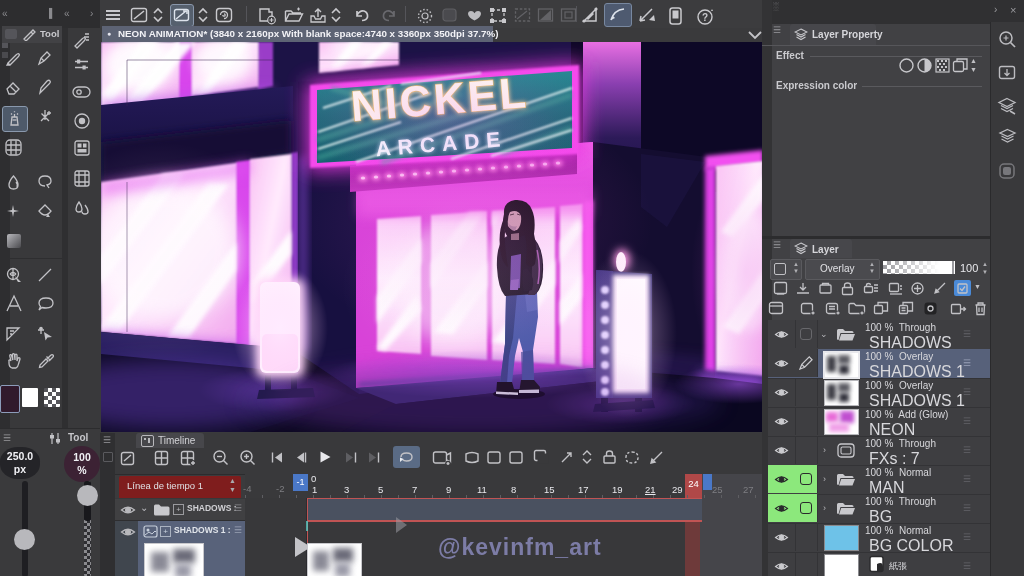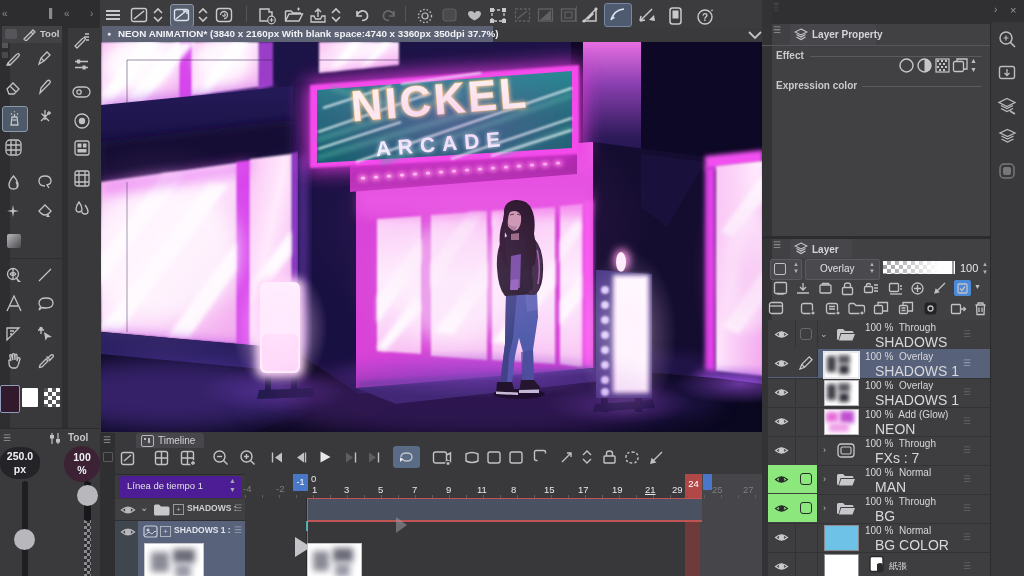--- a/index.html
+++ b/index.html
@@ -708,21 +708,21 @@
       </svg>
   <svg class="tl" style="left:524px;top:17px;" width="16" height="15">
         <path d="M8 2 Q14 2 14 7.5 Q14 13 8 13 Q2 13 2 7.5 Q2 2 8 2 Z" stroke-dasharray="2.5 2"></path>
       </svg>
   <svg class="tl" style="left:549px;top:17px;" width="17" height="15">
         <path d="M2 13 L13 2 M2 13 L6 12 L3 9 Z" stroke-width="1.5"></path>
       </svg>
  </div>
 
  <div class="abs" style="left:15px;top:41px;width:647px;height:24px;background:#3b3b3d;border-top:1px solid #2c2c2e;"></div>
- <div class="abs" style="left:19px;top:43px;width:122px;height:36px;background:#4c1d95;border-radius:2px;color:#e0e0e4;font-size:9.5px;line-height:20px;"><span style="margin-left:8px;">Línea de tiempo 1</span><span style="position:absolute;right:5px;top:0;color:#aaaaae;font-size:7px;line-height:9px;">▲<br>▼</span></div>
+ <div class="abs" style="left:19px;top:43px;width:122px;height:36px;background:#7f1d1d;border-radius:2px;color:#e0e0e4;font-size:9.5px;line-height:20px;"><span style="margin-left:8px;">Línea de tiempo 1</span><span style="position:absolute;right:5px;top:0;color:#aaaaae;font-size:7px;line-height:9px;">▲<br>▼</span></div>
 
  <div class="abs" style="left:145px;top:41px;width:517px;height:24px;background:#39393b;"></div>
  <div class="abs" style="left:600px;top:41px;width:62px;height:102px;background:#45454a;"></div>
  <div id="ruler" style="position:absolute;left:0;top:41px;width:662px;height:24px;font-size:9.5px;color:#a8a8ac;">
   <span class="abs" style="left:143px;top:9px;color:#7e7e82;">-4</span>
   <span class="abs" style="left:176px;top:9px;color:#7e7e82;">-2</span>
   <div class="abs" style="left:193px;top:0px;width:15px;height:17px;background:#4a78c8;color:#fff;text-align:center;line-height:17px;font-size:9px;">-1</div>
   <span class="abs" style="left:211px;top:-1px;color:#e8e8ec;">0</span>
   <span class="abs" style="left:212px;top:10px;color:#e8e8ec;">1</span>
   <span class="abs" style="left:244px;top:10px;color:#e8e8ec;">3</span>
@@ -790,20 +790,21 @@
    <div class="abs" style="left:6px;top:8px;width:18px;height:20px;background:#8a8a96;filter:blur(3px);"></div>
    <div class="abs" style="left:28px;top:5px;width:22px;height:14px;background:#6a6a78;filter:blur(3px);"></div>
    <div class="abs" style="left:30px;top:20px;width:16px;height:14px;background:#9a9aa8;filter:blur(3px);"></div>
  </div>
  <div class="abs" style="left:207px;top:110px;width:53px;height:33px;background:#ffffff;border:1px solid #c8c8cc;overflow:hidden;">
    <div class="abs" style="left:5px;top:7px;width:16px;height:20px;background:#8a8a96;filter:blur(3px);"></div>
    <div class="abs" style="left:25px;top:4px;width:20px;height:14px;background:#6a6a78;filter:blur(3px);"></div>
    <div class="abs" style="left:27px;top:19px;width:15px;height:14px;background:#9a9aa8;filter:blur(3px);"></div>
  </div>
 
+ <div class="abs" style="left:338px;top:101px;width:260px;height:30px;color:#7c7ca6;font-size:23px;font-weight:bold;letter-spacing:1px;">@kevinfm_art</div>
 </div>
 
 <div class="abs" style="left:762px;top:0;width:228px;height:576px;background:#414144;" id="rightpanel">
  <div class="abs" style="left:0;top:0;width:228px;height:24px;background:#303032;"></div>
  <div class="abs" style="left:0;top:0;width:10px;height:576px;background:#333335;"></div>
  <div class="abs" style="left:11px;top:4px;width:8px;height:10px;color:#8a8a8e;font-size:8px;line-height:5px;">░</div>
 
  <div class="abs" style="left:11px;top:26px;width:10px;height:8px;color:#9a9a9e;font-size:9px;line-height:8px;">☰</div>
  <div class="abs" style="left:28px;top:24px;width:86px;height:21px;background:#47474b;border-radius:3px 3px 0 0;"></div>
  <svg class="abs" style="left:32px;top:28px;" width="14" height="14" viewBox="0 0 14 14">
@@ -944,21 +945,21 @@
  </div>
 
  <div id="layerrows" class="abs" style="left:0;top:320px;width:228px;height:256px;background:#3e3e41;">
       <div class="abs" style="left:0;top:0;width:6px;height:256px;background:#333335;z-index:5;"></div>
   <style>
    .lrow{position:absolute;left:0;width:228px;height:29px;border-bottom:1px solid #333336;}
    .eyec{position:absolute;left:6px;top:0;width:27px;height:28px;border-right:1px solid #333336;}
    .chkc{position:absolute;left:33px;top:0;width:22px;height:28px;border-right:1px solid #333336;}
    .chkb{position:absolute;left:5px;top:8px;width:10px;height:10px;border:1.5px solid #68686c;border-radius:3px;}
    .l1{position:absolute;left:103px;top:2px;font-size:10px;color:#d8d8dc;white-space:nowrap;}
-   .l2{position:absolute;left:113px;top:14px;font-size:14px;color:#d8d8dc;white-space:nowrap;}
+   .l2{position:absolute;left:107px;top:14px;font-size:16px;color:#d8d8dc;white-space:nowrap;}
    .hmb{position:absolute;left:201px;top:9px;width:12px;height:10px;color:#646468;font-size:9px;line-height:10px;}
    .larr{position:absolute;left:61px;top:9px;width:10px;height:10px;color:#b8b8bc;font-size:9px;line-height:10px;}
    .thumb{position:absolute;left:62px;top:2px;width:33px;height:24px;background:#ffffff;border:1px solid #b8b8bc;overflow:hidden;}
   </style>
   <svg width="0" height="0">
         <defs>
    <g id="eyeg">
             <path d="M1.5 6 Q8 0.5 14.5 6 Q8 11.5 1.5 6 Z" fill="none" stroke-width="1.3"></path>
             <circle cx="8" cy="6" r="2.6"></circle>
           </g>

